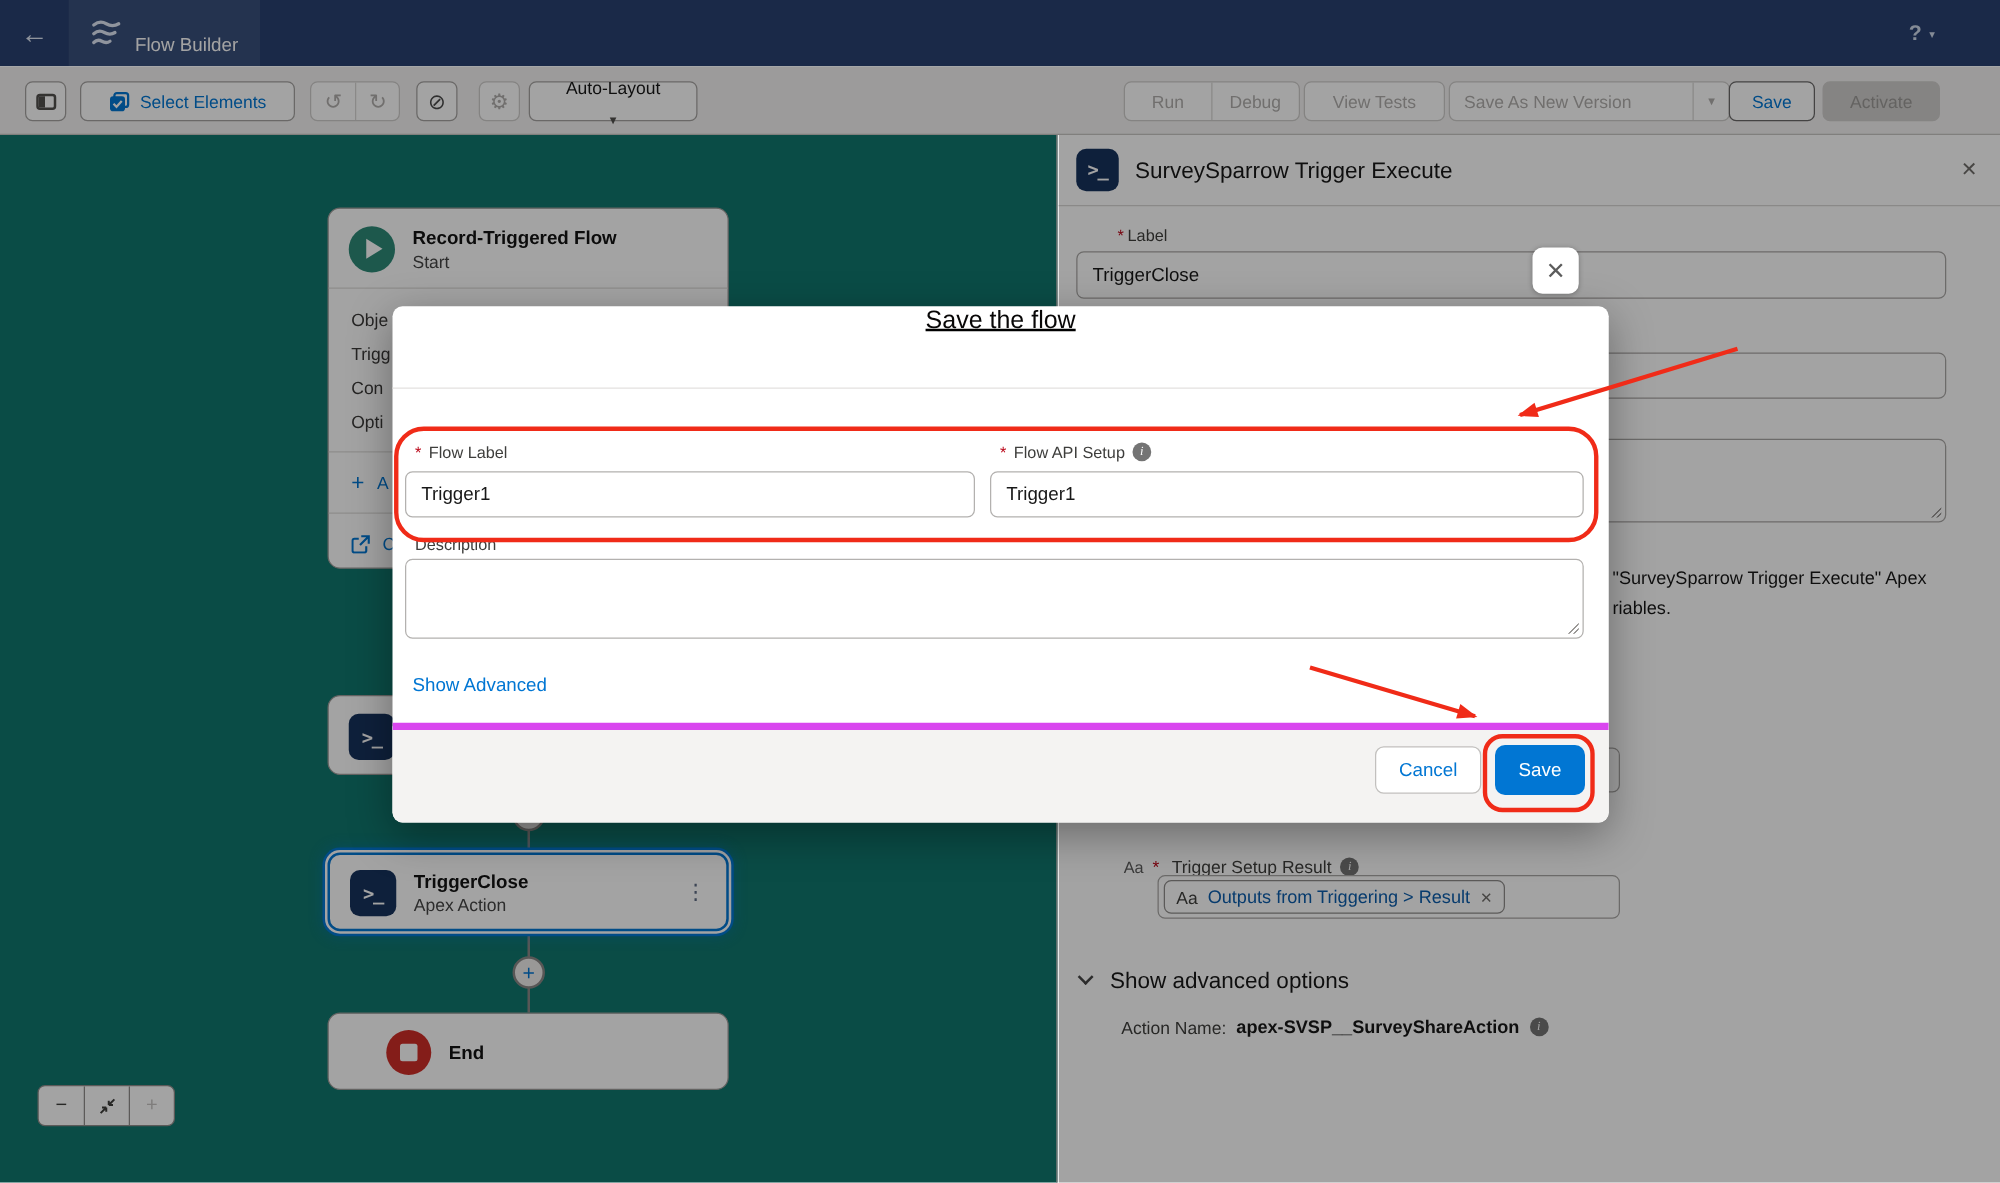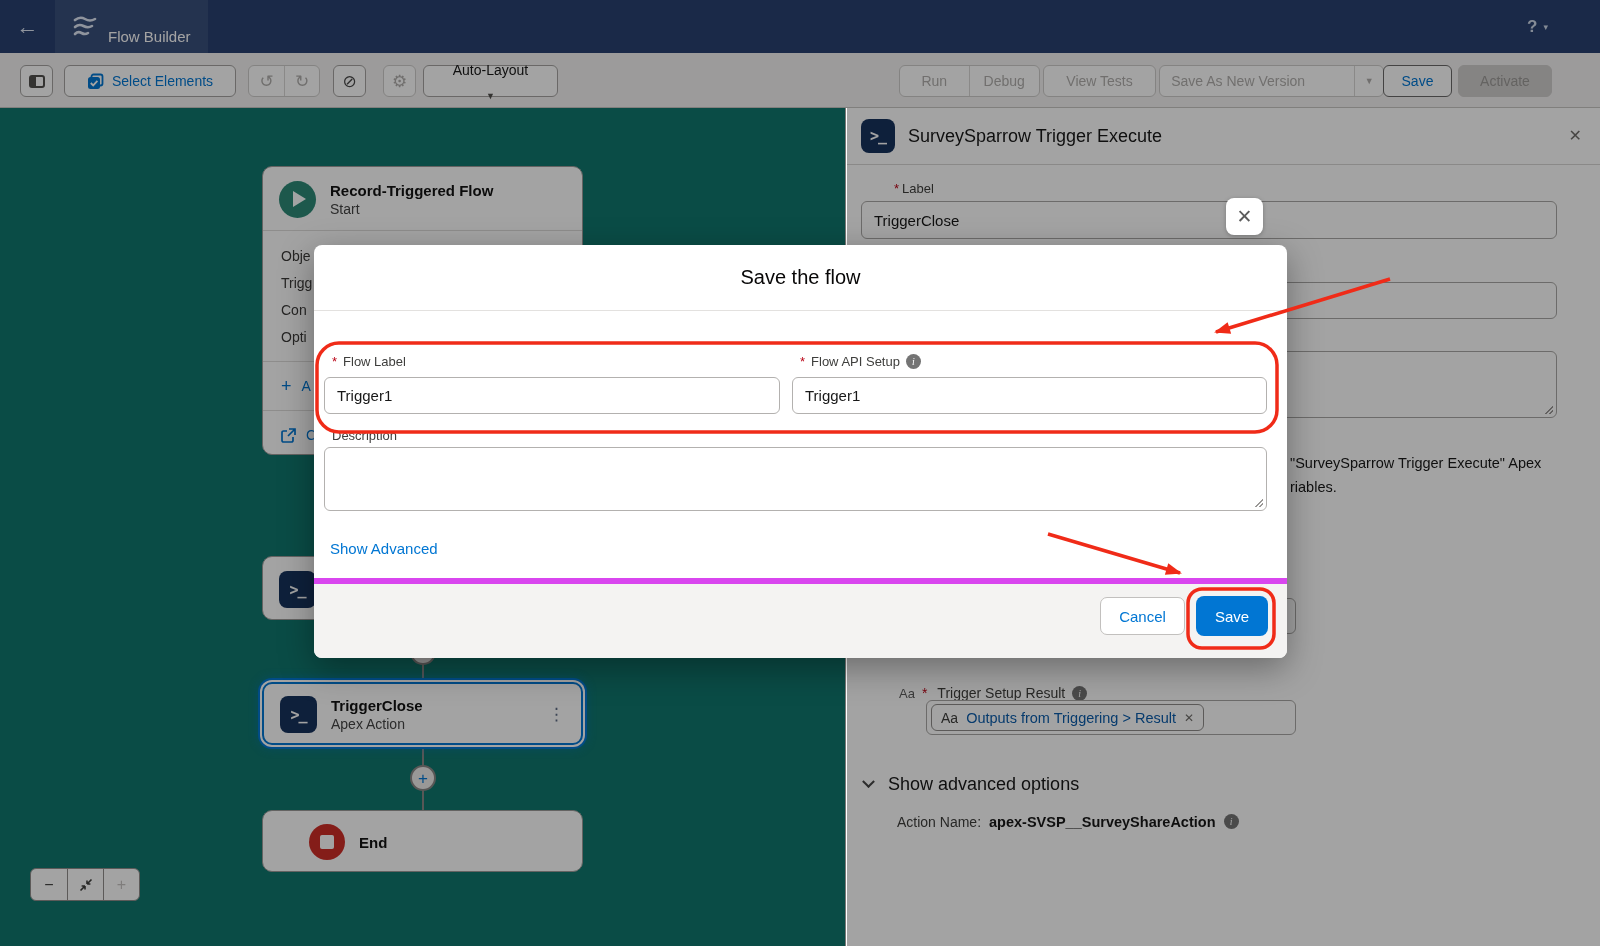--- a/index.html
+++ b/index.html
@@ -105,21 +105,21 @@
     border-bottom:2px solid #444; transform:rotate(45deg); }
   .adv-title { font-size:18px; color:#181818; }
   .action-row { position:absolute; left:50px; top:706px; font-size:14px; color:#3e3e3c;
     display:flex; gap:8px; }
   .action-val { font-weight:bold; color:#181818; font-size:14.5px; }
 
   
   .modal { position:absolute; left:314px; top:245px; width:973px; height:413px; background:#fff;
     border-radius:8px; box-shadow:0 10px 34px rgba(0,0,0,.35); z-index:50; }
   .modal-head { position:absolute; top:0; left:0; right:0; height:66px; border-bottom:1px solid #e3e1df;
-    display:flex; align-items:center; justify-content:center; }
+    display:flex; justify-content:center;text-decoration:underline; }
   .modal-title { font-size:20px; color:#080707; }
   .m-label { position:absolute; font-size:13px; color:#3e3e3c; display:flex; align-items:center; gap:6px; }
   .m-input { position:absolute; height:37px; border:1px solid #b3b1af; border-radius:6px;
     font-size:15px; color:#181818; padding:0 12px; background:#fff;
     font-family:"Liberation Sans", sans-serif; }
   .m-textarea { position:absolute; left:10px; top:202px; width:943px; height:64px;
     border:1px solid #b3b1af; border-radius:6px; background:#fff; }
   .show-adv-link { position:absolute; left:16px; top:295px; color:#0176d3; font-size:15px; cursor:pointer; }
   .modal-foot { position:absolute; left:0; right:0; bottom:0; height:80px; background:#f4f3f2;
     border-top:6px solid #d946ef; border-radius:0 0 8px 8px; }

